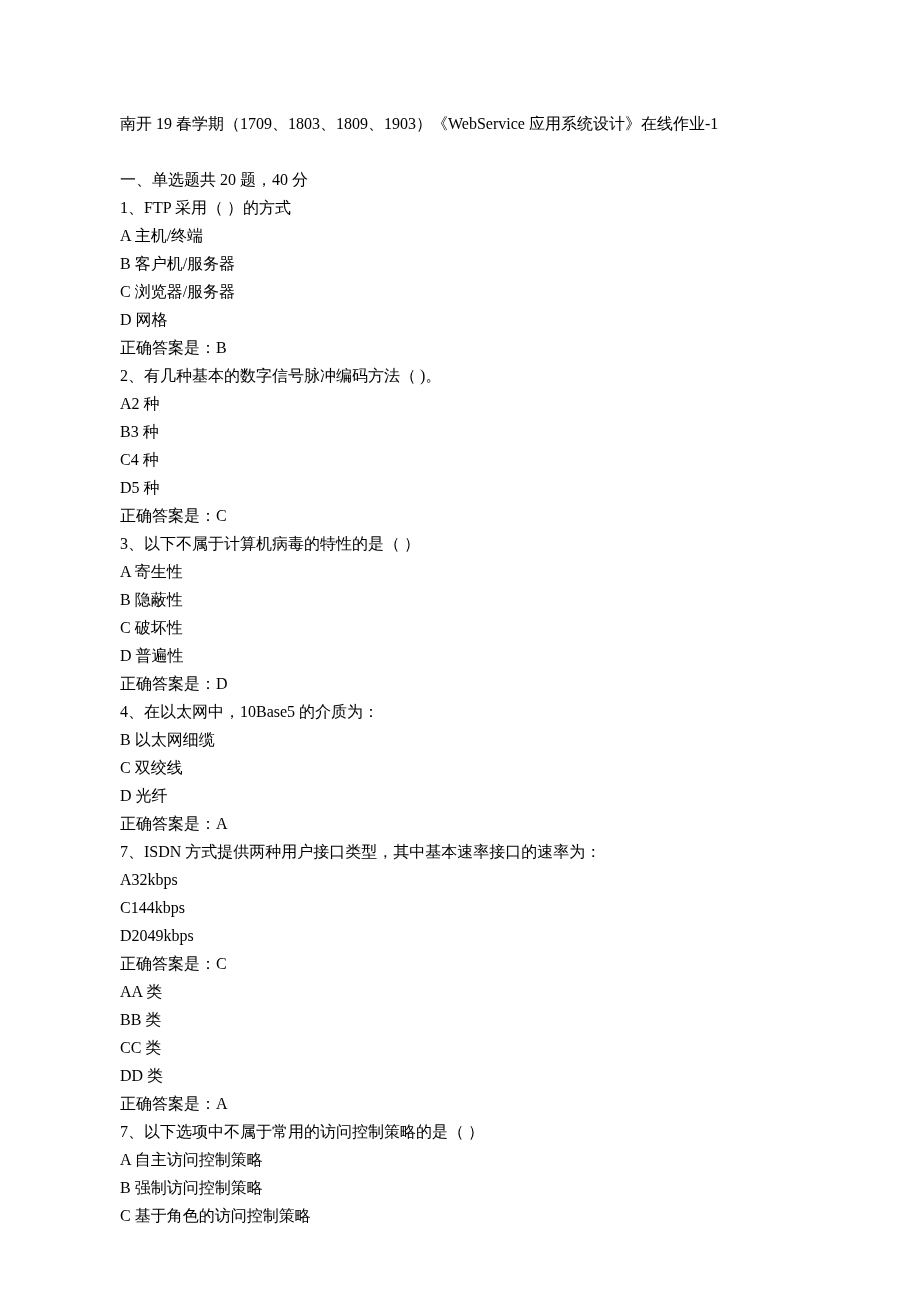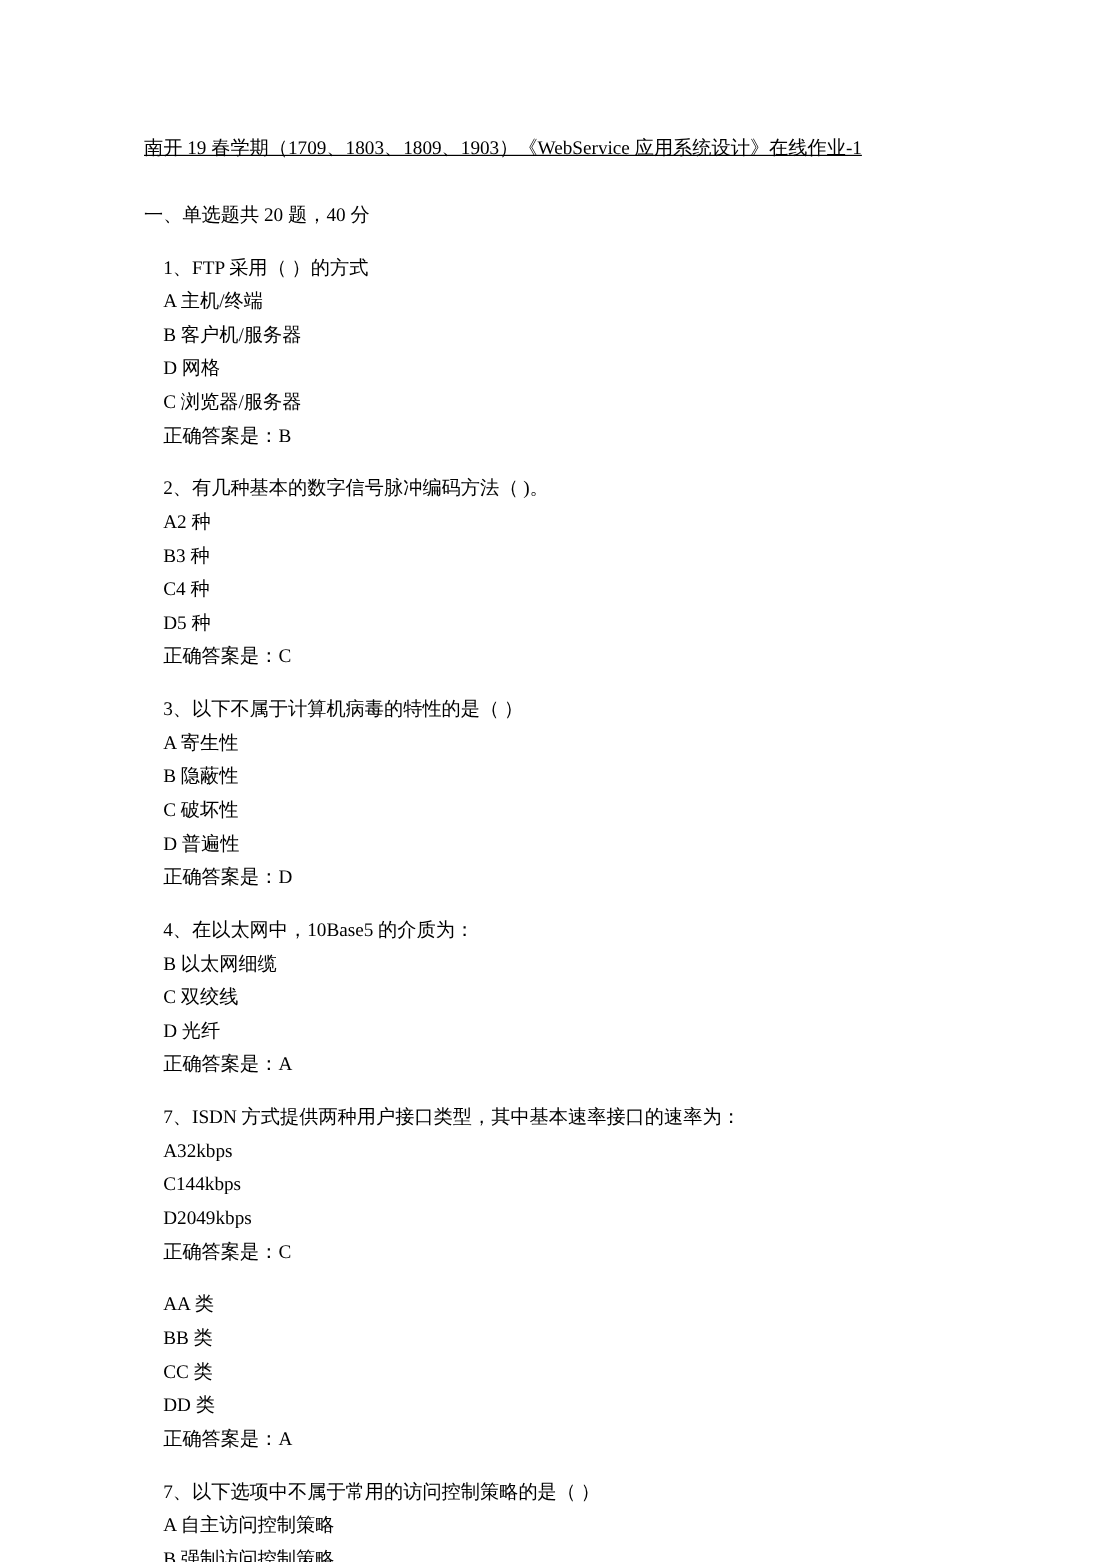--- a/index.html
+++ b/index.html
@@ -12,47 +12,46 @@
     color: #000000;
   }
   .page {
     width: 920px;
     min-height: 1302px;
     padding: 110px 120px 40px 120px;
     box-sizing: border-box;
   }
   .title-line {
     margin-bottom: 1.75em;
-    text-decoration: underline;
   }
   .section-header {
     margin: 0;
   }
   .q-block {
-    margin: 16px;
+    margin: 0;
   }
   .q-text, .opt, .ans {
     display: block;
   }
 </style>
 </head>
 <body>
 
 <div class="page">
   <div class="title-line">南开 19 春学期（1709、1803、1809、1903）《WebService 应用系统设计》在线作业-1</div>
 
   <div class="section-header">一、单选题共 20 题，40 分</div>
 
   <div id="questions">
       <div class="q-block">
         <span class="q-text">1、FTP 采用（ ）的方式</span>
         <span class="opt">A 主机/终端</span>
         <span class="opt">B 客户机/服务器</span>
+        <span class="opt">C 浏览器/服务器</span>
         <span class="opt">D 网格</span>
-        <span class="opt">C 浏览器/服务器</span>
         <span class="ans">正确答案是：B</span>
       </div>
       <div class="q-block">
         <span class="q-text">2、有几种基本的数字信号脉冲编码方法（ )。</span>
         <span class="opt">A2 种</span>
         <span class="opt">B3 种</span>
         <span class="opt">C4 种</span>
         <span class="opt">D5 种</span>
         <span class="ans">正确答案是：C</span>
       </div>

